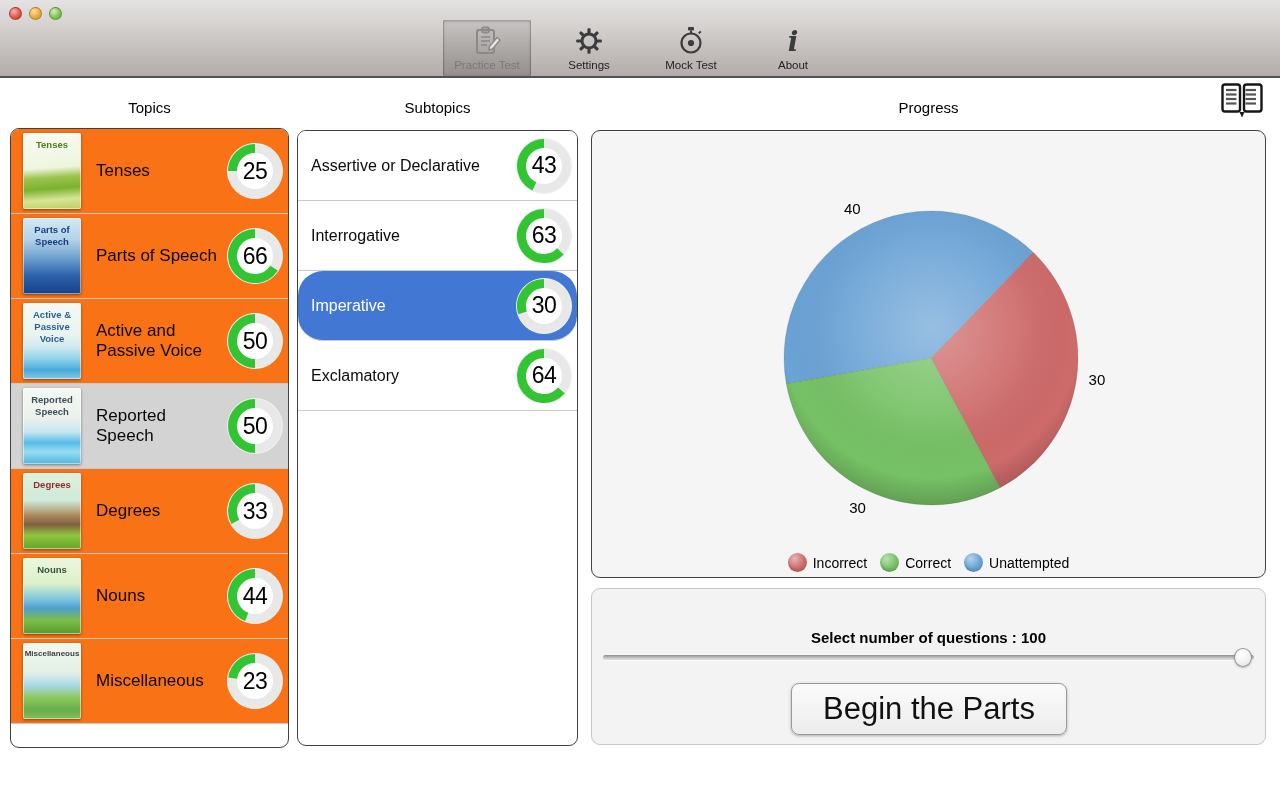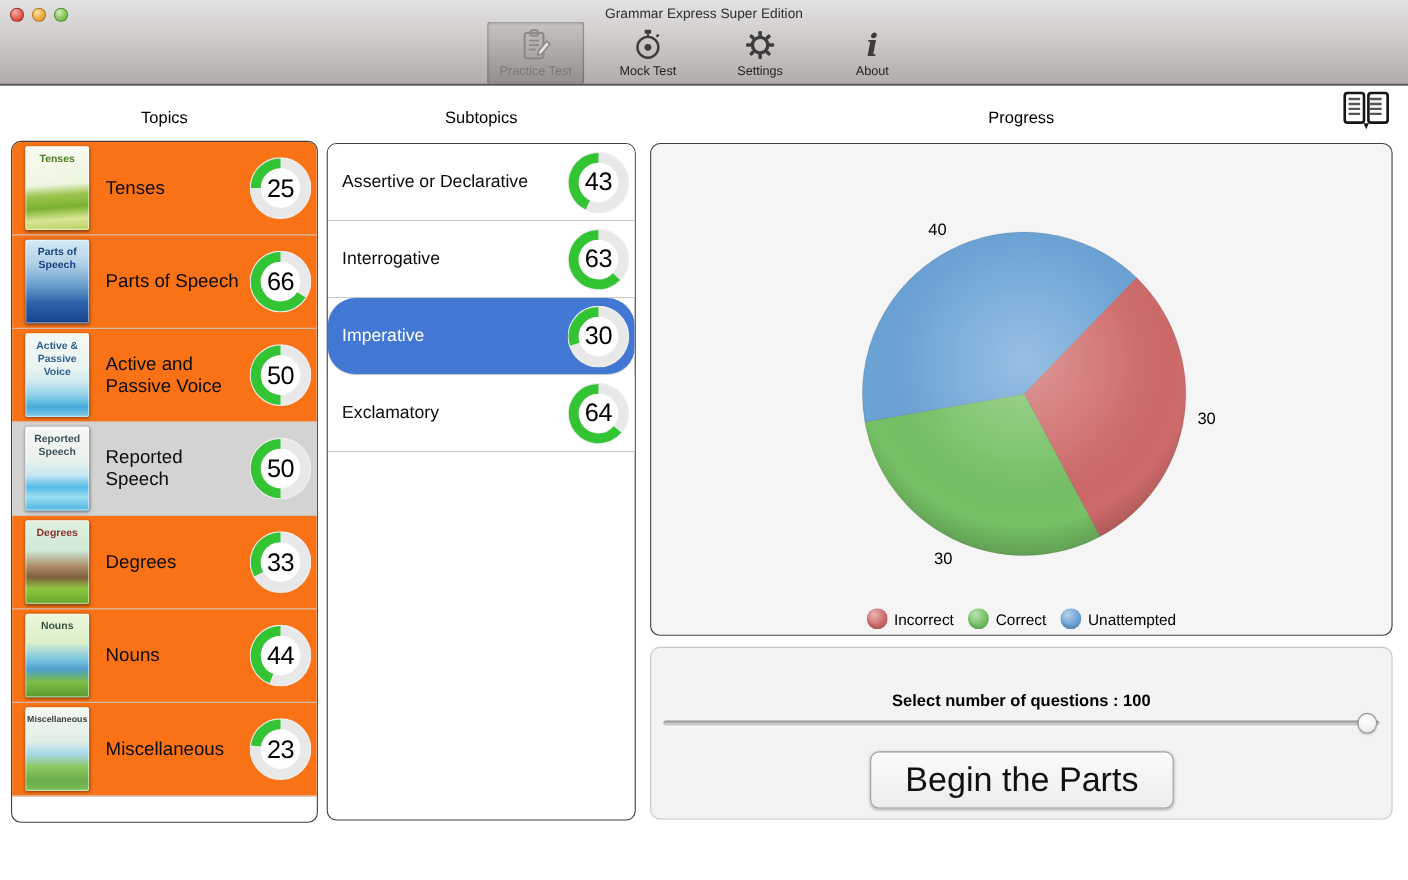--- a/index.html
+++ b/index.html
@@ -102,62 +102,61 @@
 </head>
 <body style="--sel-blue: #4377d4; --sel-gray: #d3d3d3;">
 
 <div class="window">
   <header class="chrome">
     <div class="traffic">
       <span class="light red"></span>
       <span class="light yellow"></span>
       <span class="light green"></span>
     </div>
-    <div class="wtitle">Grammar Express Super Edition</div>
     <div class="toolbar" id="toolbar">
         <div class="tool-item selected">
     <span class="ticon">
             <svg width="32" height="32" viewBox="0 0 32 32">
     <rect x="6" y="5" width="17" height="23" rx="2" fill="none" stroke="#8d8989" stroke-width="2"></rect>
     <rect x="11" y="2.5" width="7" height="5" rx="1.5" fill="none" stroke="#8d8989" stroke-width="1.8"></rect>
     <line x1="10" y1="12" x2="19" y2="12" stroke="#8d8989" stroke-width="1.6"></line>
     <line x1="10" y1="16" x2="19" y2="16" stroke="#8d8989" stroke-width="1.6"></line>
     <line x1="10" y1="20" x2="16" y2="20" stroke="#8d8989" stroke-width="1.6"></line>
     <path d="M18.5 21.5 L26 12.5 L29 15 L21.5 24 L18 25 Z" fill="#e8e6e6" stroke="#8d8989" stroke-width="1.5"></path>
             </svg>
           </span>
     <span class="tlabel">Practice Test</span>
-  </div>
-        <div class="tool-item">
-    <span class="ticon">
-            <svg width="32" height="32" viewBox="0 0 32 32">
-    <rect x="13" y="2" width="6" height="3.6" rx="1" fill="#3c3c3c"></rect>
-    <line x1="16" y1="5.5" x2="16" y2="8.5" stroke="#3c3c3c" stroke-width="2"></line>
-    <line x1="23.8" y1="8.4" x2="25.8" y2="6.4" stroke="#3c3c3c" stroke-width="2"></line>
-    <circle cx="16" cy="18" r="9.5" fill="none" stroke="#3c3c3c" stroke-width="2.2"></circle>
-    <circle cx="16" cy="18" r="3.1" fill="#3c3c3c"></circle>
-            </svg>
-          </span>
-    <span class="tlabel">Mock Test</span>
   </div>
         <div class="tool-item">
     <span class="ticon">
             <svg width="32" height="32" viewBox="0 0 32 32">
               <rect x="14.4" y="3.2" width="3.2" height="5" rx="1.2" fill="#3c3c3c" transform="rotate(0 16 16)"></rect>
               <rect x="14.4" y="3.2" width="3.2" height="5" rx="1.2" fill="#3c3c3c" transform="rotate(45 16 16)"></rect>
               <rect x="14.4" y="3.2" width="3.2" height="5" rx="1.2" fill="#3c3c3c" transform="rotate(90 16 16)"></rect>
               <rect x="14.4" y="3.2" width="3.2" height="5" rx="1.2" fill="#3c3c3c" transform="rotate(135 16 16)"></rect>
               <rect x="14.4" y="3.2" width="3.2" height="5" rx="1.2" fill="#3c3c3c" transform="rotate(180 16 16)"></rect>
               <rect x="14.4" y="3.2" width="3.2" height="5" rx="1.2" fill="#3c3c3c" transform="rotate(225 16 16)"></rect>
               <rect x="14.4" y="3.2" width="3.2" height="5" rx="1.2" fill="#3c3c3c" transform="rotate(270 16 16)"></rect>
               <rect x="14.4" y="3.2" width="3.2" height="5" rx="1.2" fill="#3c3c3c" transform="rotate(315 16 16)"></rect>
               <circle cx="16" cy="16" r="7" fill="none" stroke="#3c3c3c" stroke-width="3"></circle>
             </svg>
           </span>
     <span class="tlabel">Settings</span>
+  </div>
+        <div class="tool-item">
+    <span class="ticon">
+            <svg width="32" height="32" viewBox="0 0 32 32">
+    <rect x="13" y="2" width="6" height="3.6" rx="1" fill="#3c3c3c"></rect>
+    <line x1="16" y1="5.5" x2="16" y2="8.5" stroke="#3c3c3c" stroke-width="2"></line>
+    <line x1="23.8" y1="8.4" x2="25.8" y2="6.4" stroke="#3c3c3c" stroke-width="2"></line>
+    <circle cx="16" cy="18" r="9.5" fill="none" stroke="#3c3c3c" stroke-width="2.2"></circle>
+    <circle cx="16" cy="18" r="3.1" fill="#3c3c3c"></circle>
+            </svg>
+          </span>
+    <span class="tlabel">Mock Test</span>
   </div>
         <div class="tool-item">
     <span class="ticon">
             <svg width="32" height="32" viewBox="0 0 32 32">
     <text x="16" y="26" text-anchor="middle" font-family="DejaVu Serif, serif" font-style="italic" font-weight="bold" font-size="28" fill="#3c3c3c">i</text>
             </svg>
           </span>
     <span class="tlabel">About</span>
   </div>
       </div>

